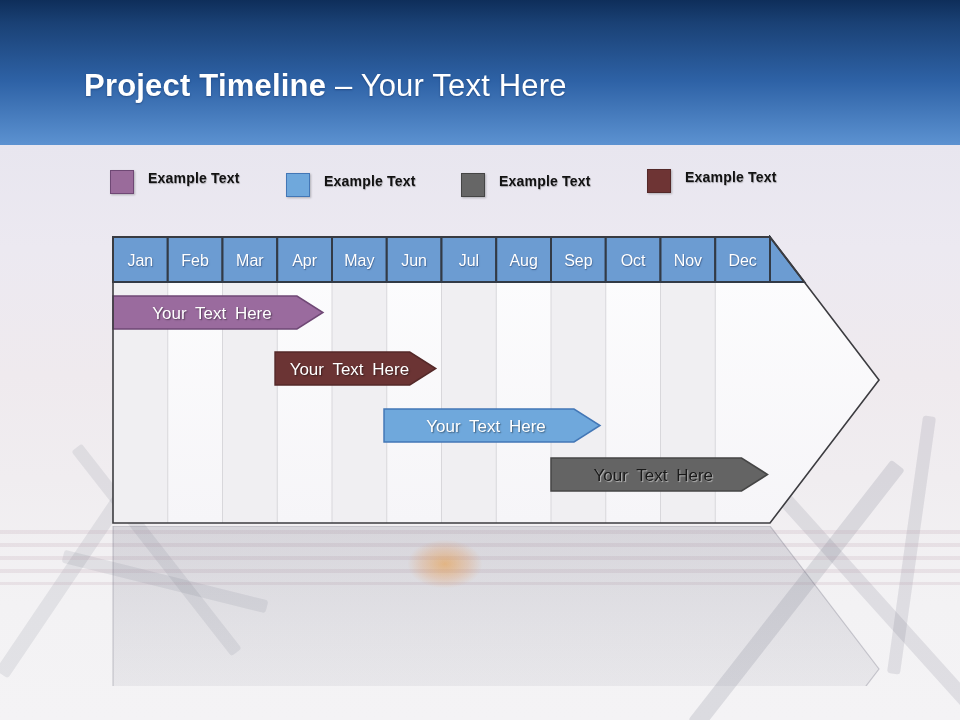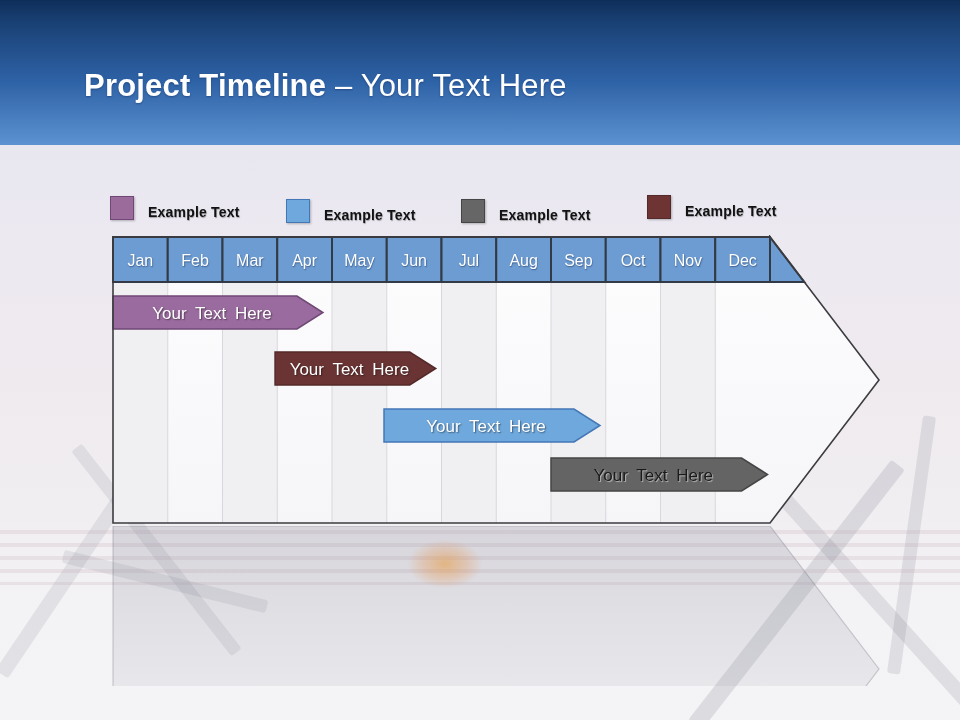--- a/index.html
+++ b/index.html
@@ -35,21 +35,21 @@
   }
   .chair{background:rgba(72,78,100,.10);border-radius:3px;}
   .ch-l1{left:78px;top:255px;width:15px;height:300px;transform:rotate(34deg);}
   .ch-l2{left:150px;top:275px;width:13px;height:260px;transform:rotate(-38deg);}
   .ch-l3{left:60px;top:430px;width:210px;height:13px;transform:rotate(14deg);}
   .ch-r1{left:788px;top:285px;width:17px;height:330px;transform:rotate(38deg);background:rgba(72,78,100,.14);}
   .ch-r2{left:868px;top:300px;width:15px;height:310px;transform:rotate(-42deg);background:rgba(72,78,100,.12);}
   .ch-r3{left:905px;top:270px;width:13px;height:260px;transform:rotate(8deg);background:rgba(72,78,100,.12);}
   
   .legend{position:absolute;top:145px;left:0;right:0;height:60px;}
-  .legend-item{position:absolute;display:flex;align-items:flex-end;margin-top:26px;}
+  .legend-item{position:absolute;display:flex;align-items:flex-start;}
   .legend-swatch{
     width:22px;height:22px;flex:0 0 auto;border:1.5px solid #555;
     box-shadow:1px 1px 2px rgba(0,0,0,.25);
   }
   .legend-label{
     margin-left:14px;font-size:14px;font-weight:700;color:#121212;
     letter-spacing:.2px;white-space:nowrap;
     text-shadow:.6px .8px 1px rgba(0,0,0,.3);
   }
   #li0{left:110px;top:25px;}

